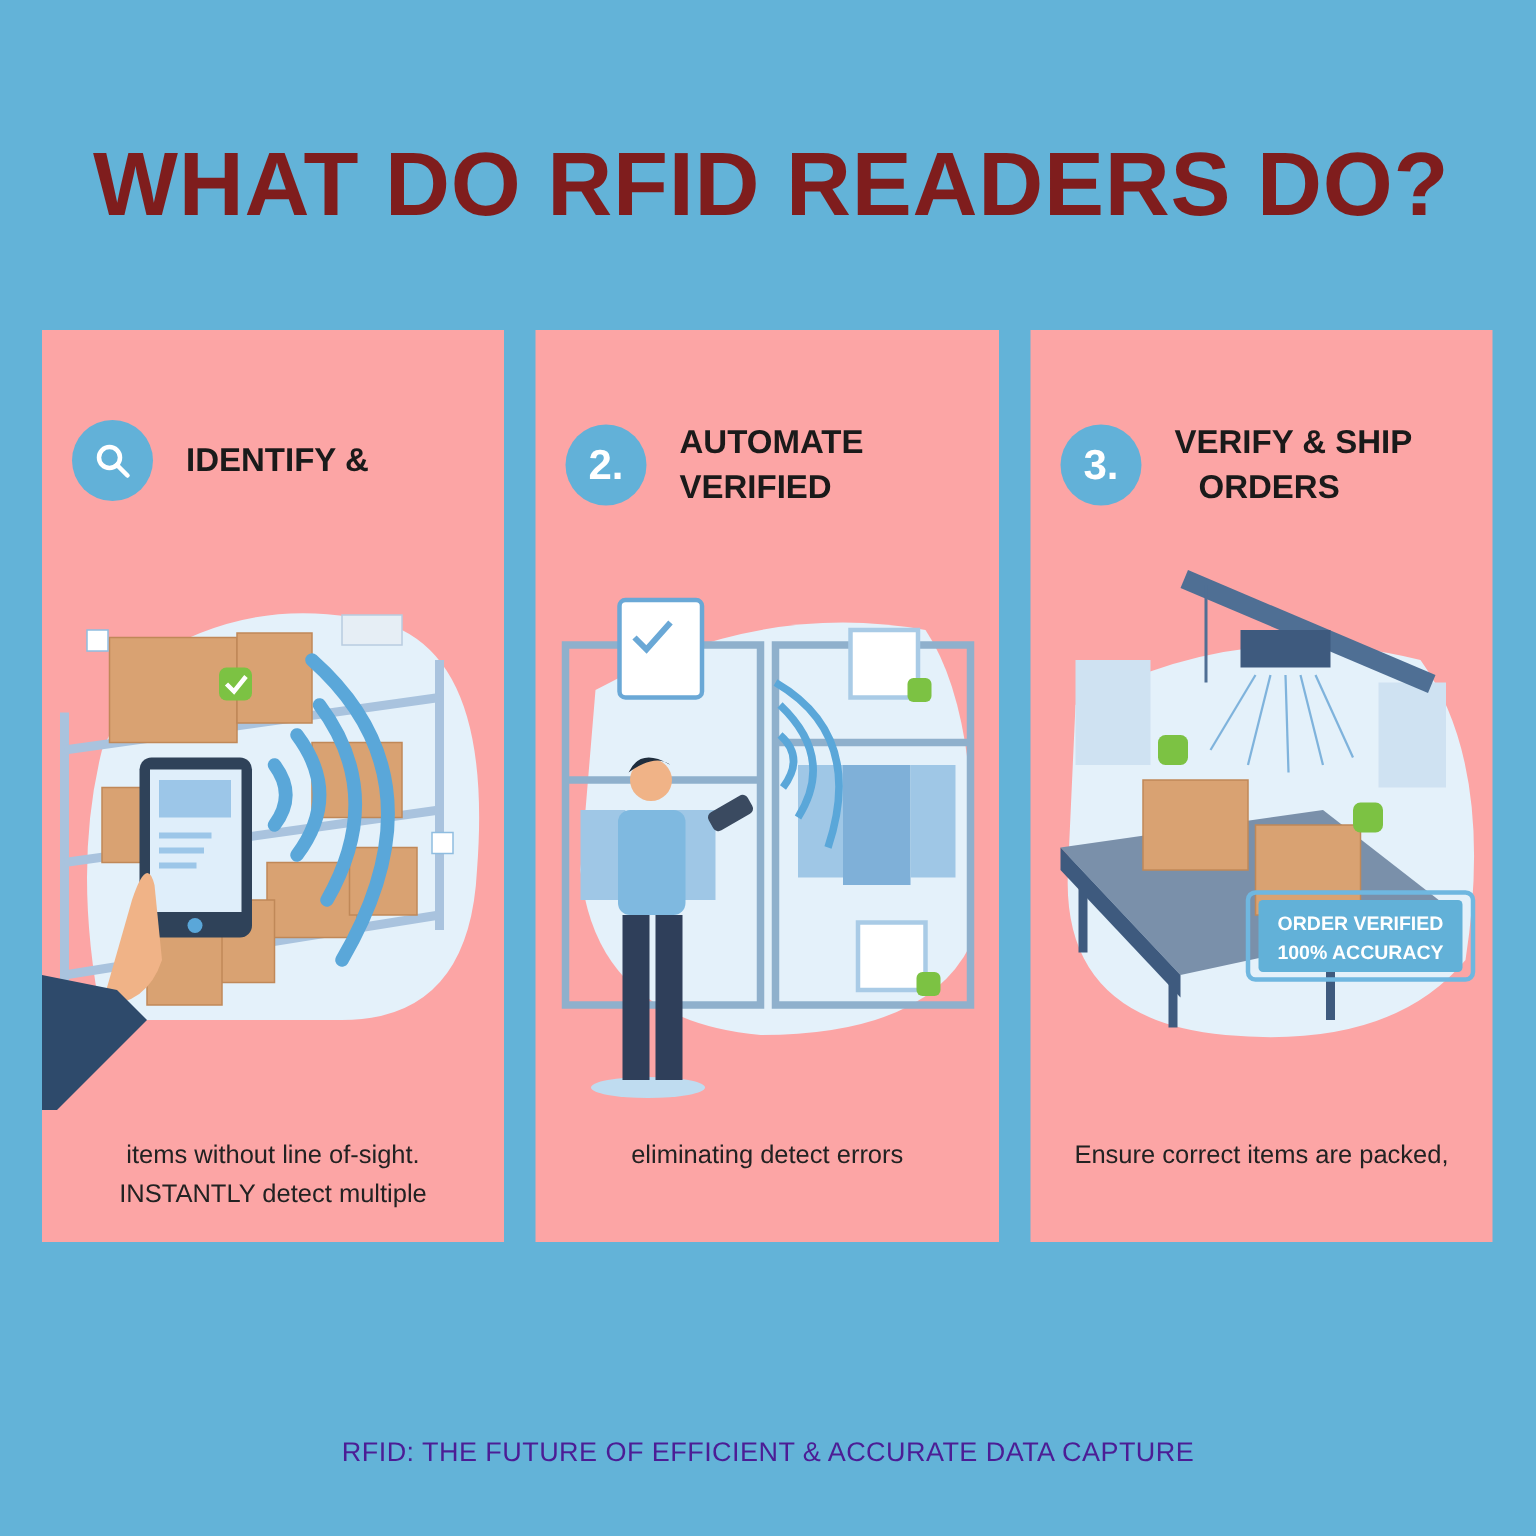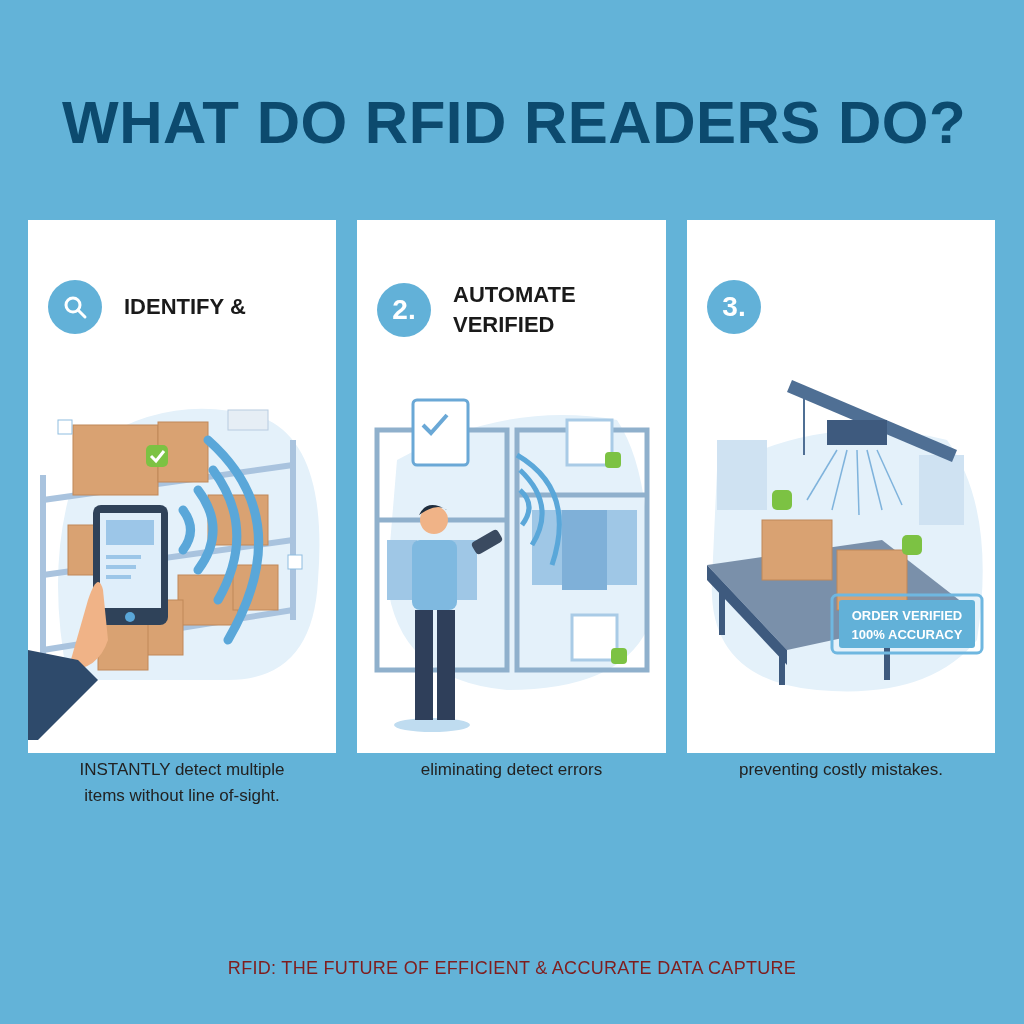--- a/index.html
+++ b/index.html
@@ -1,24 +1,24 @@
 <!DOCTYPE html>
 <html><head>
 <meta charset="utf-8">
 <style>
   html,body{margin:0;padding:0;}
   body{width:1024px;height:1024px;background:#63b3d8;position:relative;overflow:hidden;font-family:"Liberation Sans","DejaVu Sans",sans-serif;}
-  .title{position:absolute;left:62px;top:88px;color:#0c4a6e;font-weight:bold;font-size:60px;letter-spacing:0.5px;white-space:nowrap;}
-  .card{position:absolute;top:220px;height:533px;background:#ffffff;}
+  .title{position:absolute;left:62px;top:88px;color:#7f1d1d;font-weight:bold;font-size:60px;letter-spacing:0.5px;white-space:nowrap;}
+  .card{position:absolute;top:220px;height:608px;background:#fca5a5;}
   .card .head{position:absolute;left:20px;top:60px;display:flex;align-items:center;}
   .badge{width:54px;height:54px;border-radius:50%;background:#62b1d8;color:#fff;font-weight:bold;font-size:28px;display:flex;align-items:center;justify-content:center;flex:none;}
   .htitle{margin-left:22px;font-weight:bold;font-size:22px;line-height:30px;color:#1a1a1a;}
   .illus{position:absolute;left:0;top:160px;width:100%;height:360px;}
   .desc{position:absolute;left:0;width:100%;top:537px;text-align:center;font-size:17px;line-height:26px;color:#222;}
-  .footer{position:absolute;left:0;width:100%;top:958px;text-align:center;color:#7f1d1d;font-size:18px;letter-spacing:0.3px;}
+  .footer{position:absolute;left:0;width:100%;top:958px;text-align:center;color:#4c1d95;font-size:18px;letter-spacing:0.3px;}
 </style>
 </head>
 <body>
 
 <div class="title">WHAT DO RFID READERS DO?</div>
 
 <div class="card" style="left:28px;width:308px;">
   <div class="head">
     <div class="badge">
       <svg width="28" height="28" viewBox="0 0 28 28">
@@ -69,22 +69,22 @@
       <rect x="78" y="185" width="30" height="4" fill="#9cc6e8"></rect>
       <rect x="78" y="195" width="25" height="4" fill="#9cc6e8"></rect>
     <circle cx="102" cy="237" r="5" fill="#5aa7d9"></circle>
 
     <path d="M60 220 Q70 190 75 210 L80 260 Q70 290 40 290 Z" fill="#f0b387"></path>
     <path d="M0 270 L50 280 L70 300 L10 360 L0 360 Z" fill="#2e4a6b"></path>
     <rect x="260" y="175" width="14" height="14" fill="#fff" stroke="#8fbde0"></rect>
     <rect x="30" y="40" width="14" height="14" fill="#fff" stroke="#8fbde0"></rect>
   </svg>
   <div class="desc">
+    <div>items without line of-sight.</div>
     <div>INSTANTLY detect multiple</div>
-    <div>items without line of-sight.</div>
   </div>
 </div>
 
 <div class="card" style="left:357px;width:309px;">
   <div class="head">
     <div class="badge">2.</div>
     <div class="htitle">
       <div>AUTOMATE</div>
       <div>VERIFIED</div>
     </div>
@@ -128,20 +128,24 @@
     <rect x="115" y="155" width="30" height="14" rx="4" fill="#3a4a60" transform="rotate(-30 130 162)"></rect>
   </svg>
   <div class="desc">
     <div>eliminating detect errors</div>
   </div>
 </div>
 
 <div class="card" style="left:687px;width:308px;">
   <div class="head">
     <div class="badge">3.</div>
+    <div class="htitle">
+      <div>VERIFY &amp; SHIP</div>
+      <div style="padding-left:16px;">ORDERS</div>
+    </div>
   </div>
   <svg class="illus" viewBox="0 0 308 360">
     <path d="M30 90 Q140 30 260 60 Q310 130 290 260 Q240 320 130 310 Q20 300 25 200 Z" fill="#e4f1fa"></path>
     <rect x="30" y="60" width="50" height="70" fill="#cfe2f2"></rect>
     <rect x="232" y="75" width="45" height="70" fill="#cfe2f2"></rect>
 
     <path d="M105 0 L270 70 L265 82 L100 12 Z" fill="#4f6f94"></path>
     <rect x="140" y="40" width="60" height="25" fill="#3e5a7e"></rect>
     <line x1="117" y1="10" x2="117" y2="75" stroke="#4f6f94" stroke-width="2"></line>
     <g stroke="#7fb3dc" stroke-width="1.5">
@@ -164,17 +168,17 @@
     <rect x="150" y="170" width="70" height="60" fill="#d9a272" stroke="#c08858"></rect>
     <rect x="85" y="110" width="20" height="20" rx="5" fill="#7cc243"></rect>
     <rect x="215" y="155" width="20" height="20" rx="5" fill="#7cc243"></rect>
 
     <rect x="145" y="215" width="150" height="58" rx="5" fill="none" stroke="#6fb7e0" stroke-width="3"></rect>
     <rect x="152" y="220" width="136" height="48" rx="3" fill="#62b1d8"></rect>
     <text x="220" y="240" text-anchor="middle" fill="#fff" font-size="13" font-weight="bold">ORDER VERIFIED</text>
     <text x="220" y="259" text-anchor="middle" fill="#fff" font-size="13" font-weight="bold">100% ACCURACY</text>
   </svg>
   <div class="desc">
-    <div>preventing costly mistakes.</div>
+    <div>Ensure correct items are packed,</div>
   </div>
 </div>
 
 <div class="footer">RFID: THE FUTURE OF EFFICIENT &amp; ACCURATE DATA CAPTURE</div>
 
 </body></html>

